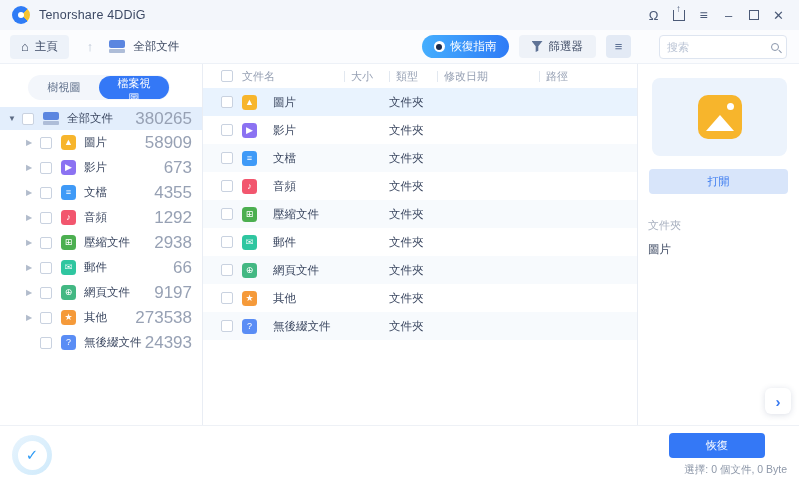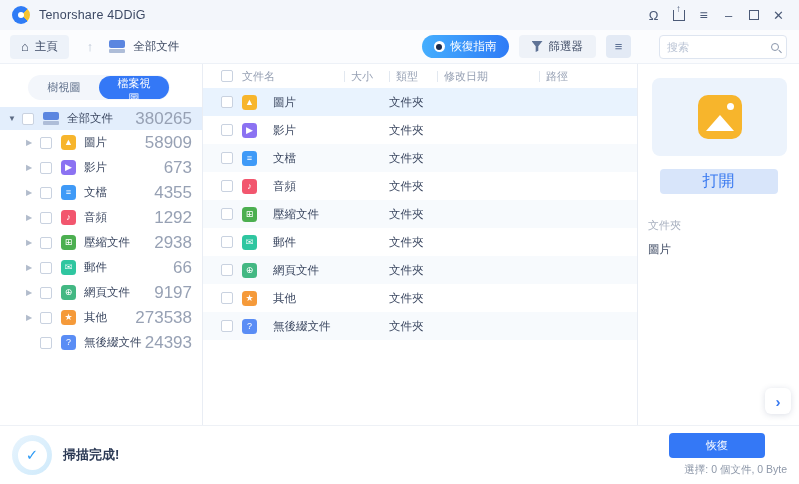--- a/index.html
+++ b/index.html
@@ -132,22 +132,22 @@
     margin:14px 12px 0 14px; height:78px; background:#ecf3fc; border-radius:8px;
     display:flex; align-items:center; justify-content:center;
   }
   .img-icon { width:44px; height:44px; border-radius:10px; background:#f7b52c; position:relative; overflow:hidden; }
   .img-icon .dot { position:absolute; right:8px; top:8px; width:7px; height:7px; border-radius:50%; background:#fff; }
   .img-icon .mtn {
     position:absolute; bottom:8px; left:8px; width:0; height:0;
     border-left:14px solid transparent; border-right:14px solid transparent; border-bottom:16px solid #fff;
   }
   .open-btn {
-    display:block; margin:13px auto 0; width:118px; height:25px; border:none; border-radius:4px;
-    background:#d8e5fa; color:#3a7af0; font-size:16px; cursor:pointer; font-family:inherit;
+    display:block; margin:13px auto 0; width:139px; height:25px; border:none; border-radius:4px;
+    background:#d8e5fa; color:#3a7af0; font-size:11px; cursor:pointer; font-family:inherit;
   }
   .meta-kind { margin:24px 0 0 10px; color:#a9b1c0; font-size:11px; }
   .meta-name { margin:9px 0 0 10px; color:#3e4a63; font-size:11.5px; }
   .next-btn {
     position:absolute; right:8px; bottom:11px; width:26px; height:26px; border:none; border-radius:6px;
     background:#fff; box-shadow:0 1px 6px rgba(60,80,120,.18); color:#3a7af0; font-size:15px; font-weight:bold;
     cursor:pointer; display:flex; align-items:center; justify-content:center; font-family:inherit;
   }
 
   
@@ -464,21 +464,20 @@
       <button class="next-btn">›</button>
     </aside>
   </div>
 
   <div class="statusbar">
     <div class="status-left">
       <span class="scan-circle">
         <span class="inner">✓</span>
       </span>
       <div class="status-texts">
-        <span class="status-title">掃描完成!</span>
       </div>
     </div>
     <div class="status-right">
       <button class="recover-btn" style="background: rgb(52, 120, 246);">恢復</button>
       <span class="selection-text">選擇: 0 個文件, 0 Byte</span>
     </div>
   </div>
 
 </div>
 

